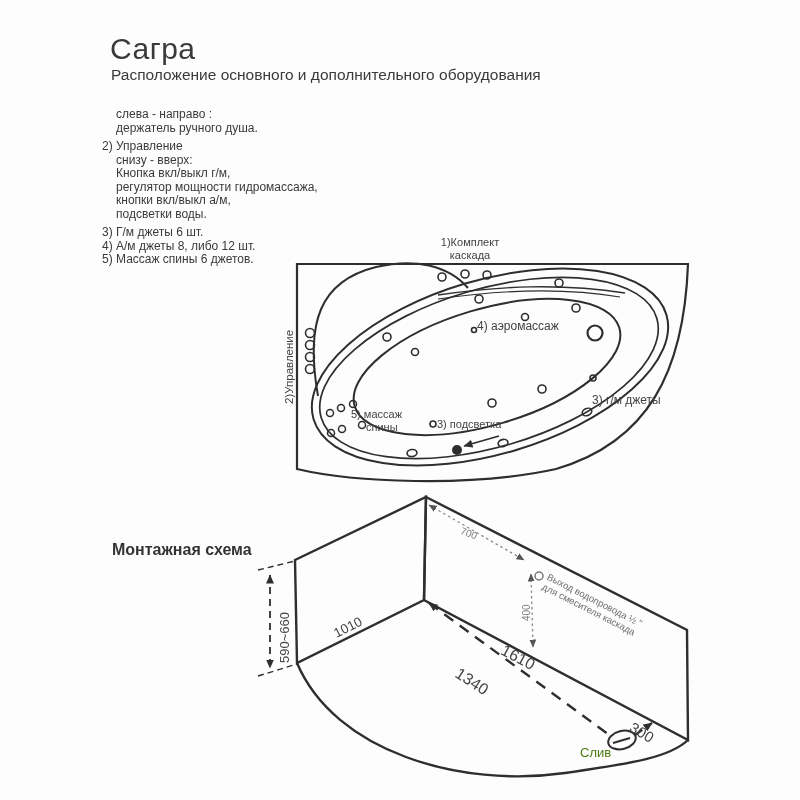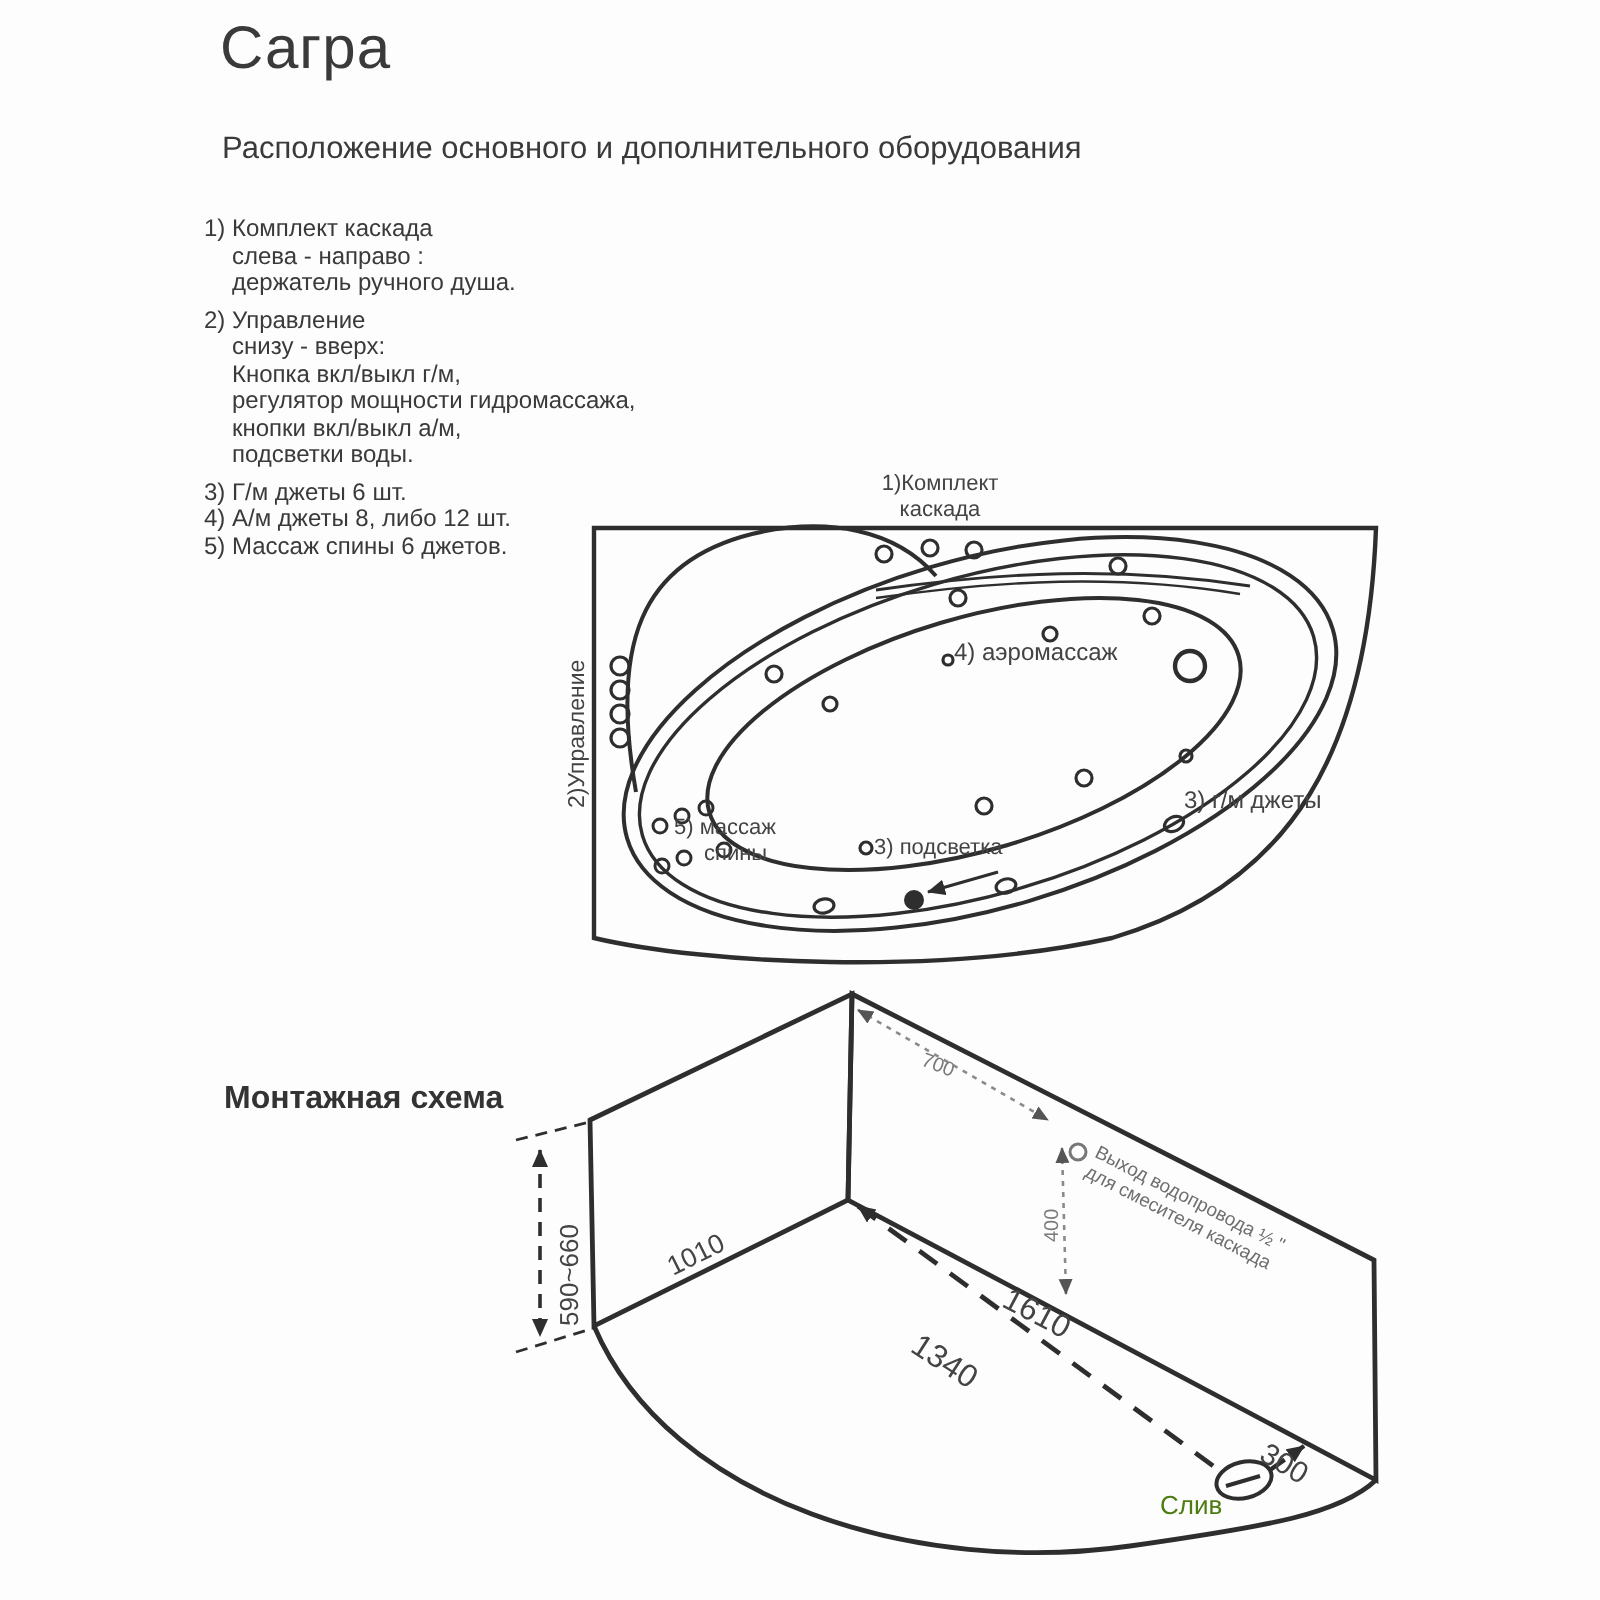--- a/index.html
+++ b/index.html
@@ -1,33 +1,33 @@
 <!DOCTYPE html>
 <html><head>
 <meta charset="utf-8">
 <style>
   html,body{margin:0;padding:0;}
   body{
     width:800px;height:800px;position:relative;background:#fdfdfd;
     font-family:"Liberation Sans","DejaVu Sans",sans-serif;color:#3a3a3a;overflow:hidden;
   }
   .abs{position:absolute;}
-  #title{left:110px;top:8px;font-size:30px;letter-spacing:.5px;text-align:center;}
+  #title{left:110px;top:32px;font-size:30px;letter-spacing:.5px;text-align:center;}
   #subtitle{left:111px;top:66px;font-size:15.5px;}
   #legend{left:102px;top:108px;font-size:12px;line-height:13.5px;white-space:nowrap;}
   .lg-first{margin-left:0;}
   .lg-cont{margin-left:14px;}
   .lg-gap{margin-top:5px;}
   svg{position:absolute;left:0;top:0;}
   .lbl{position:absolute;font-size:11px;line-height:12.5px;white-space:nowrap;color:#434343;}
   #lbl-cascade{left:431px;top:236px;width:78px;text-align:center;}
   #lbl-upravlenie{left:283px;top:404px;transform:rotate(-90deg);transform-origin:0 0;font-size:11.5px;}
   #lbl-aero{left:477px;top:320px;font-size:12px;}
   #lbl-gm{left:592px;top:394px;font-size:12px;}
-  #lbl-massage{left:337px;top:408px;}
+  #lbl-massage{left:351px;top:408px;}
   #lbl-massage .l2{margin-left:15px;}
   #lbl-light{left:437px;top:418px;}
   #lbl-mount-title{left:112px;top:544px;font-size:16px;font-weight:600;color:#333;text-align:center;}
   #lbl-590{left:279px;top:663px;transform:rotate(-90deg);transform-origin:0 0;font-size:13px;color:#444;}
   #lbl-1010{left:332px;top:629px;transform:rotate(-26.5deg);transform-origin:0 0;font-size:13.5px;color:#444;}
   #lbl-1610{left:505px;top:644px;transform:rotate(28deg);transform-origin:0 0;font-size:16px;color:#444;}
   #lbl-1340{left:460px;top:667px;transform:rotate(33deg);transform-origin:0 0;font-size:16px;color:#444;}
   #lbl-300{left:634px;top:721px;transform:rotate(31deg);transform-origin:0 0;font-size:15px;color:#444;}
   #lbl-sliv{left:580px;top:747px;font-size:13px;color:#4d7c0f;}
   #lbl-700{left:463px;top:525px;transform:rotate(21deg);transform-origin:0 0;font-size:10px;color:#7a7a7a;}
@@ -117,21 +117,20 @@
     <ellipse cx="622" cy="740" rx="14" ry="9" transform="rotate(-14 622 740)" stroke-width="2"></ellipse>
     <line x1="613" y1="743" x2="630" y2="738" stroke-width="2"></line>
     <line x1="635" y1="735" x2="652" y2="723" stroke-width="2.2" stroke-dasharray="9,6" marker-end="url(#arr)"></line>
   </g>
 </svg>
 
 <div class="abs" id="title">Сагра</div>
 <div class="abs" id="subtitle">Расположение основного и дополнительного оборудования</div>
 
 <div class="abs" id="legend">
-  <div class="lg-first">1) Комплект каскада</div>
   <div class="lg-cont">слева - направо :</div>
   <div class="lg-cont">держатель ручного душа.</div>
   <div class="lg-first lg-gap">2) Управление</div>
   <div class="lg-cont">снизу - вверх:</div>
   <div class="lg-cont">Кнопка вкл/выкл г/м,</div>
   <div class="lg-cont">регулятор мощности гидромассажа,</div>
   <div class="lg-cont">кнопки вкл/выкл а/м,</div>
   <div class="lg-cont">подсветки воды.</div>
   <div class="lg-first lg-gap">3) Г/м джеты 6 шт.</div>
   <div class="lg-first">4) А/м джеты 8, либо 12 шт.</div>

